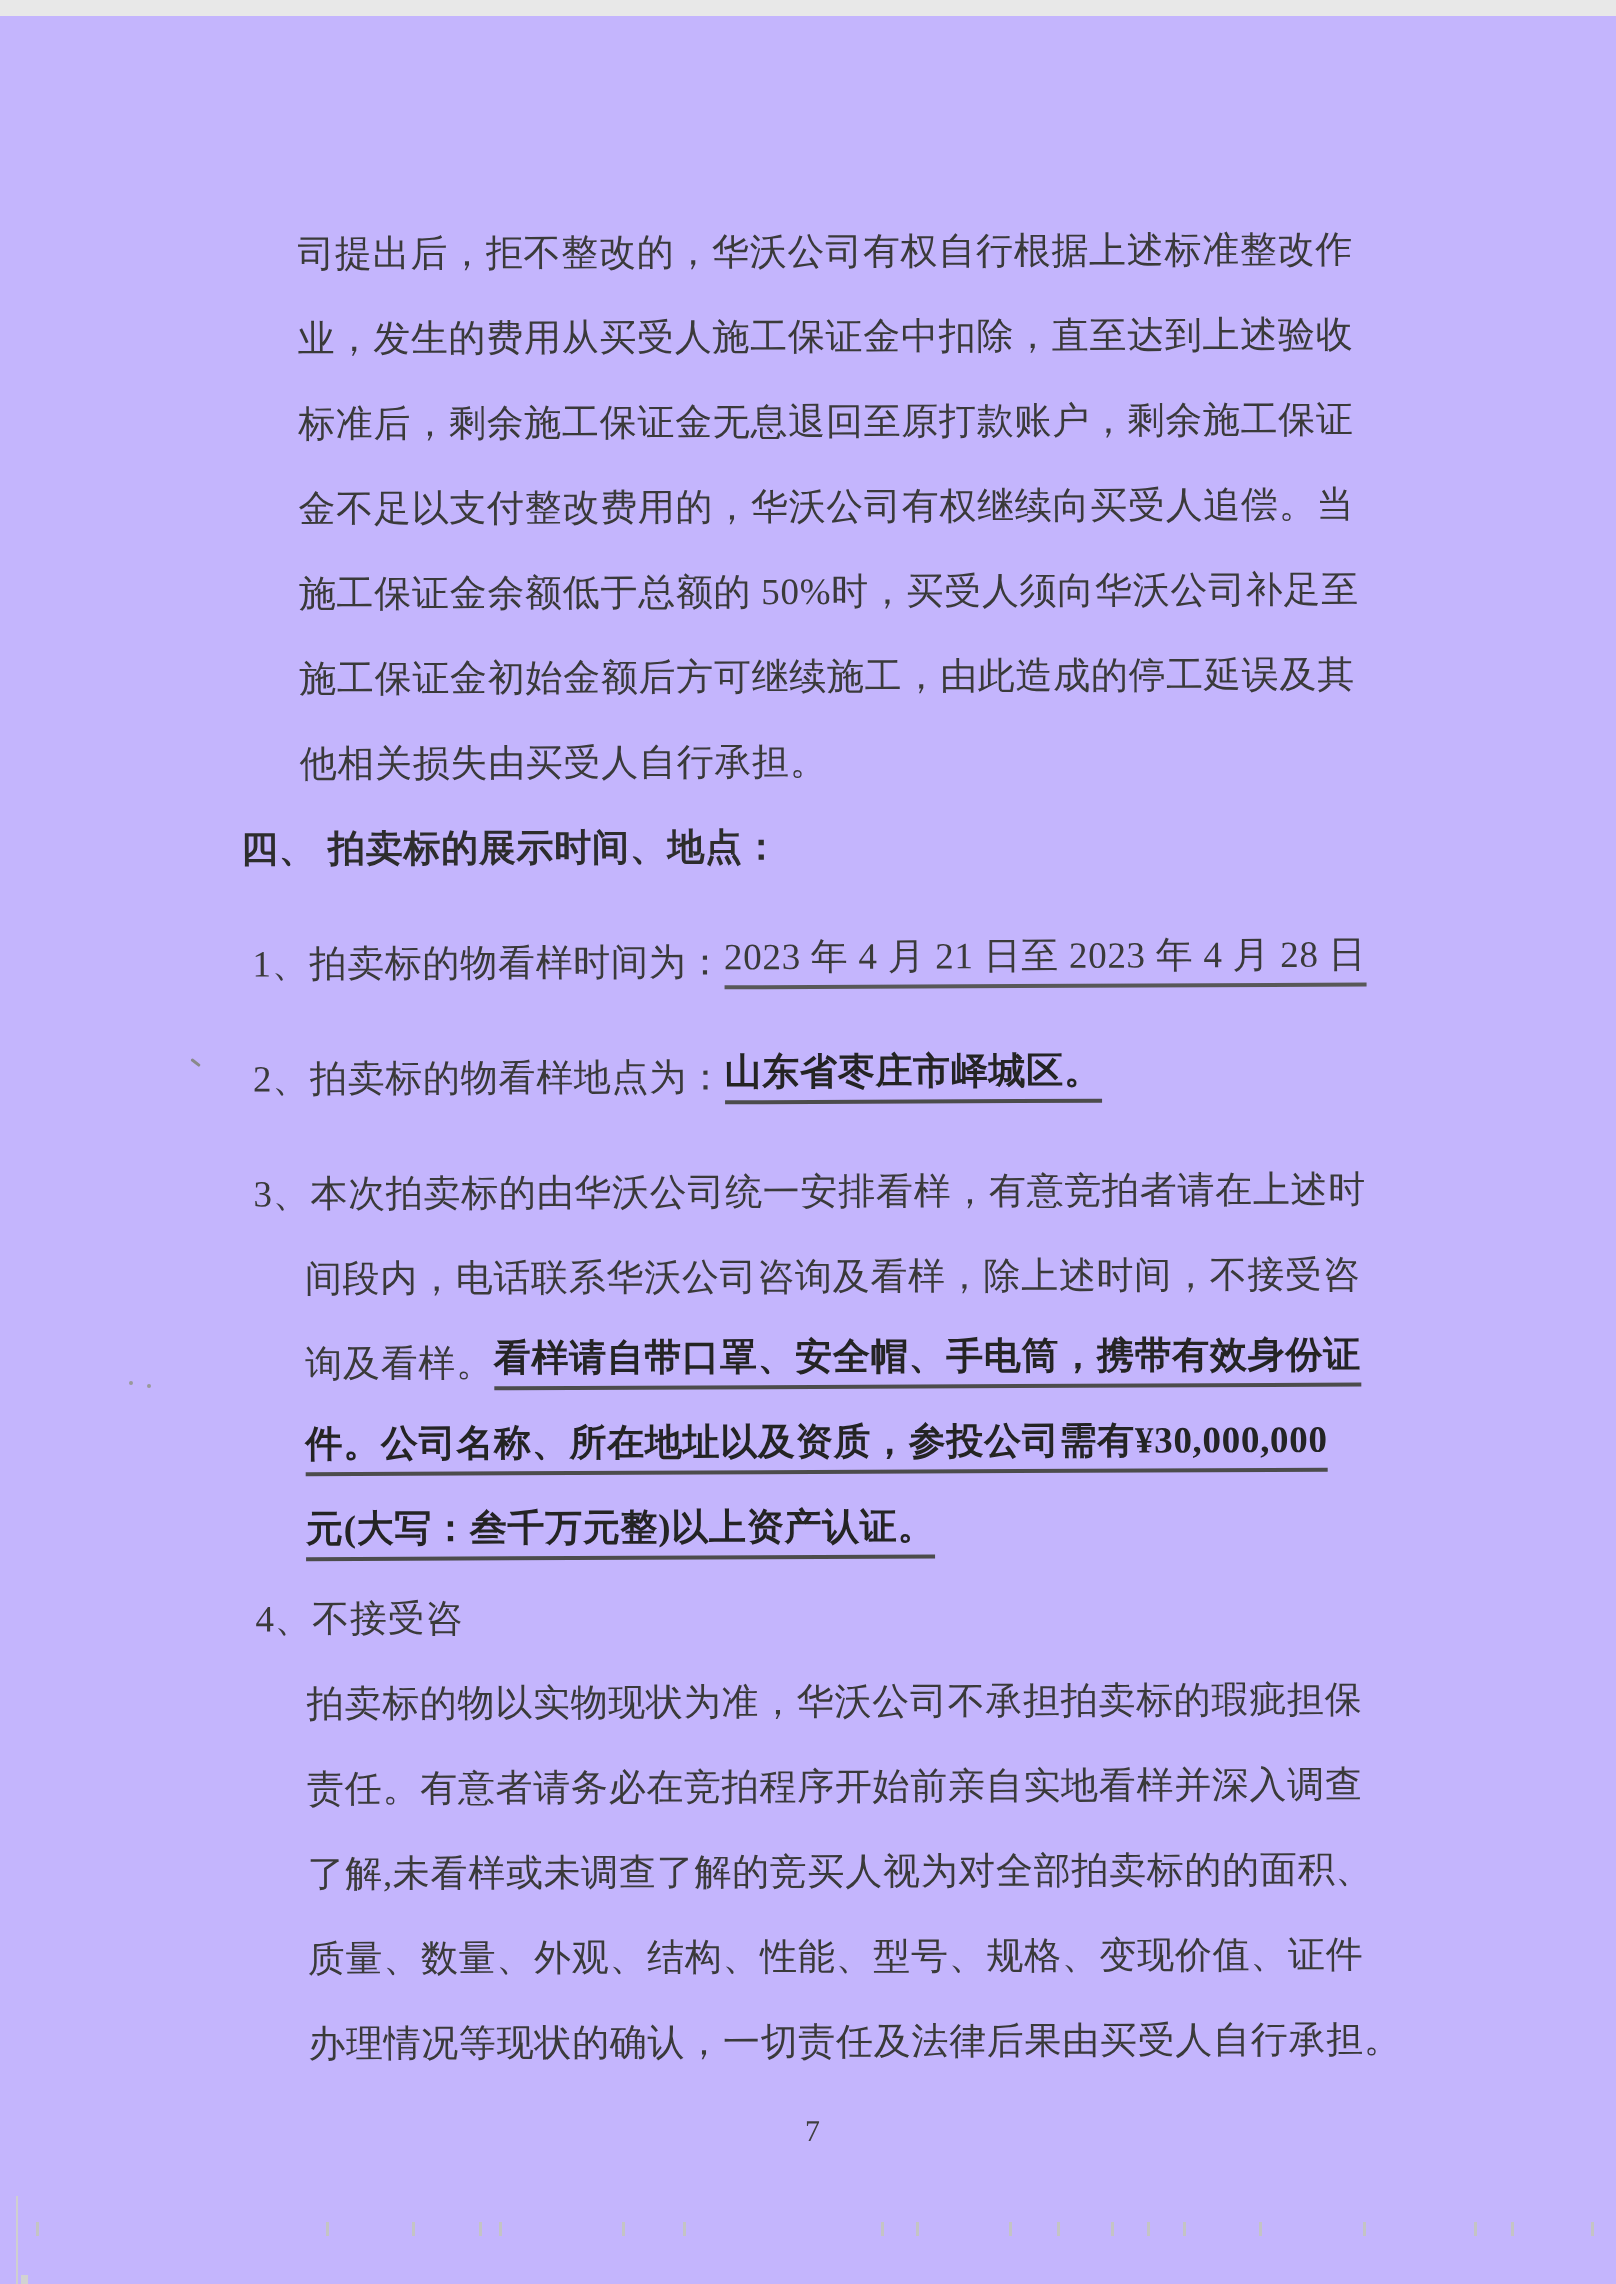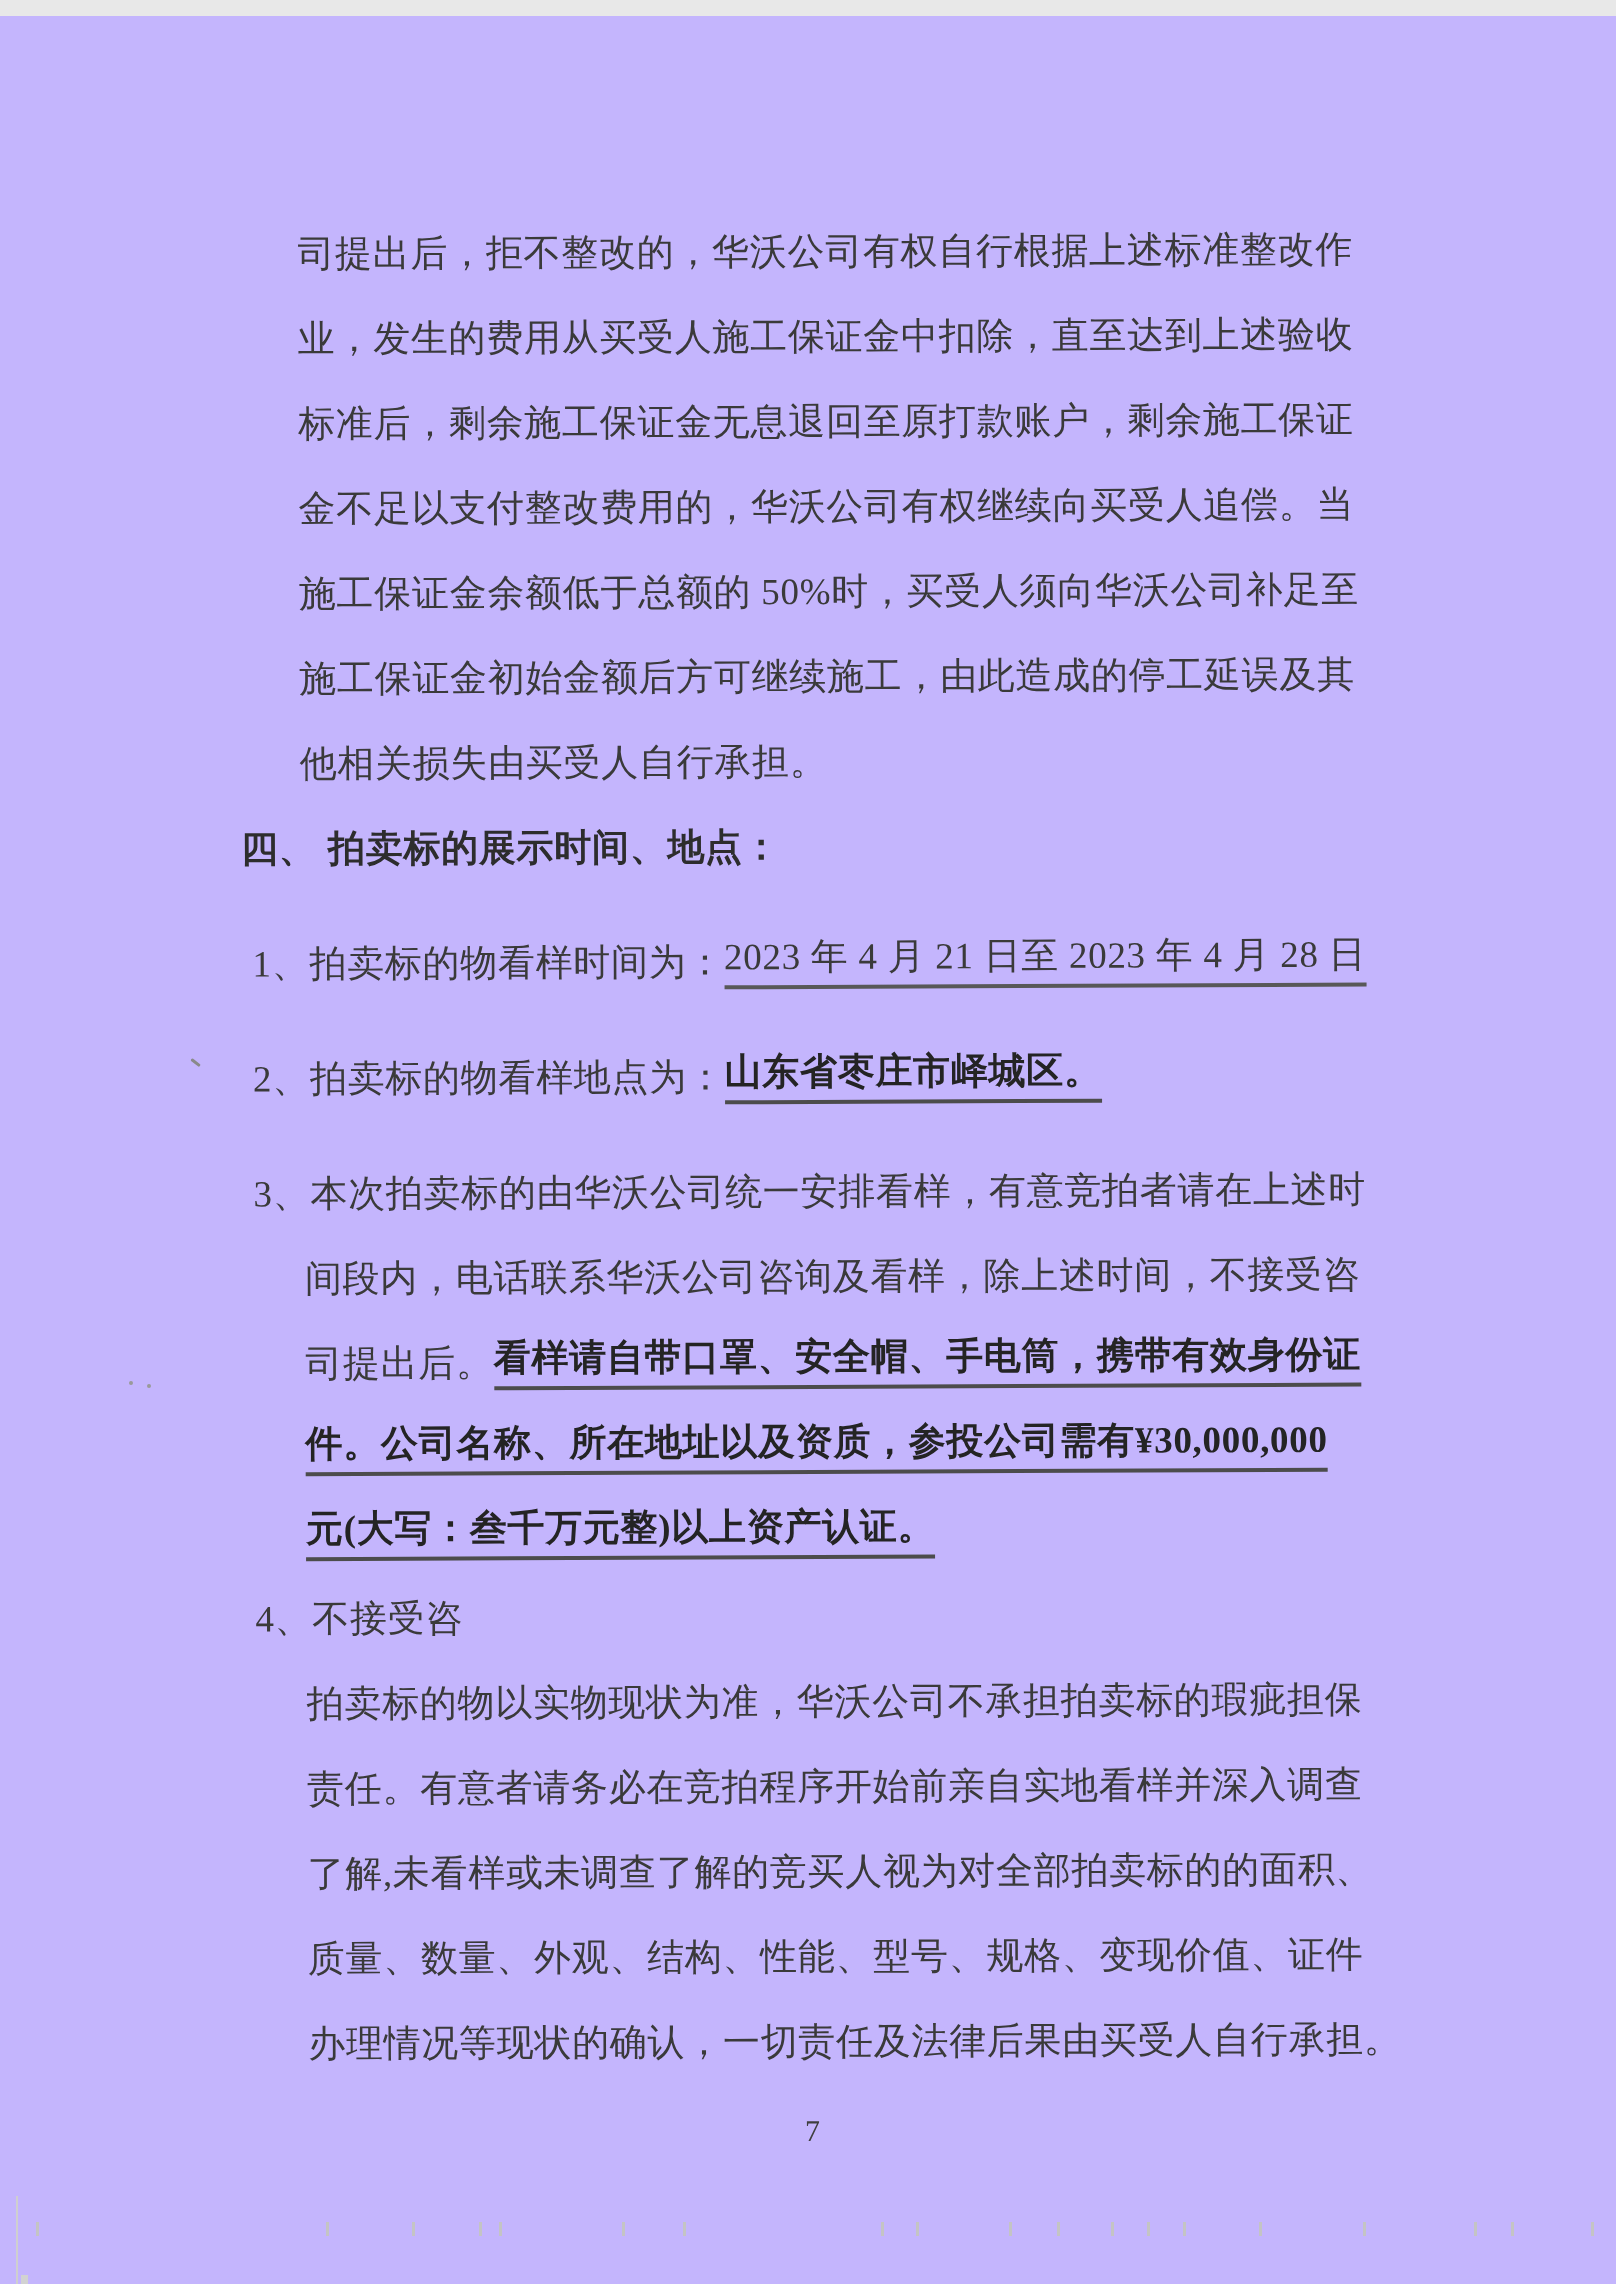--- a/index.html
+++ b/index.html
@@ -97,21 +97,21 @@
         <div class="line body"><span class="seg-n">标准后，剩余施工保证金无息退回至原打款账户，剩余施工保证</span></div>
         <div class="line body"><span class="seg-n">金不足以支付整改费用的，华沃公司有权继续向买受人追偿。当</span></div>
         <div class="line body"><span class="seg-n">施工保证金余额低于总额的 50%时，买受人须向华沃公司补足至</span></div>
         <div class="line body"><span class="seg-n">施工保证金初始金额后方可继续施工，由此造成的停工延误及其</span></div>
         <div class="line body"><span class="seg-n">他相关损失由买受人自行承担。</span></div>
         <div class="line heading"><span class="label">四、</span><span class="seg-n">拍卖标的展示时间、地点：</span></div>
         <div class="line item gap-large"><span class="label">1、</span><span class="seg-n">拍卖标的物看样时间为：</span><span class="seg-u">2023 年 4 月 21 日至 2023 年 4 月 28 日</span></div>
         <div class="line item gap-large"><span class="label">2、</span><span class="seg-n">拍卖标的物看样地点为：</span><span class="seg-bu">山东省枣庄市峄城区。</span></div>
         <div class="line item gap-large"><span class="label">3、</span><span class="seg-n">本次拍卖标的由华沃公司统一安排看样，有意竞拍者请在上述时</span></div>
         <div class="line cont"><span class="seg-n">间段内，电话联系华沃公司咨询及看样，除上述时间，不接受咨</span></div>
-        <div class="line cont"><span class="seg-n">司提出后。</span><span class="seg-bu">看样请自带口罩、安全帽、手电筒，携带有效身份证</span></div>
+        <div class="line cont"><span class="seg-n">询及看样。</span><span class="seg-bu">看样请自带口罩、安全帽、手电筒，携带有效身份证</span></div>
         <div class="line cont"><span class="seg-bu">件。公司名称、所在地址以及资质，参投公司需有¥30,000,000</span></div>
         <div class="line cont"><span class="seg-bu">元(大写：叁千万元整)以上资产认证。</span></div>
         <div class="line item"><span class="label">4、</span><span class="seg-n">不接受咨</span></div>
         <div class="line cont"><span class="seg-n">拍卖标的物以实物现状为准，华沃公司不承担拍卖标的瑕疵担保</span></div>
         <div class="line cont"><span class="seg-n">责任。有意者请务必在竞拍程序开始前亲自实地看样并深入调查</span></div>
         <div class="line cont"><span class="seg-n">了解,未看样或未调查了解的竞买人视为对全部拍卖标的的面积、</span></div>
         <div class="line cont"><span class="seg-n">质量、数量、外观、结构、性能、型号、规格、变现价值、证件</span></div>
         <div class="line cont"><span class="seg-n">办理情况等现状的确认，一切责任及法律后果由买受人自行承担。</span></div>
       </div>
     <div class="page-number">7</div>

